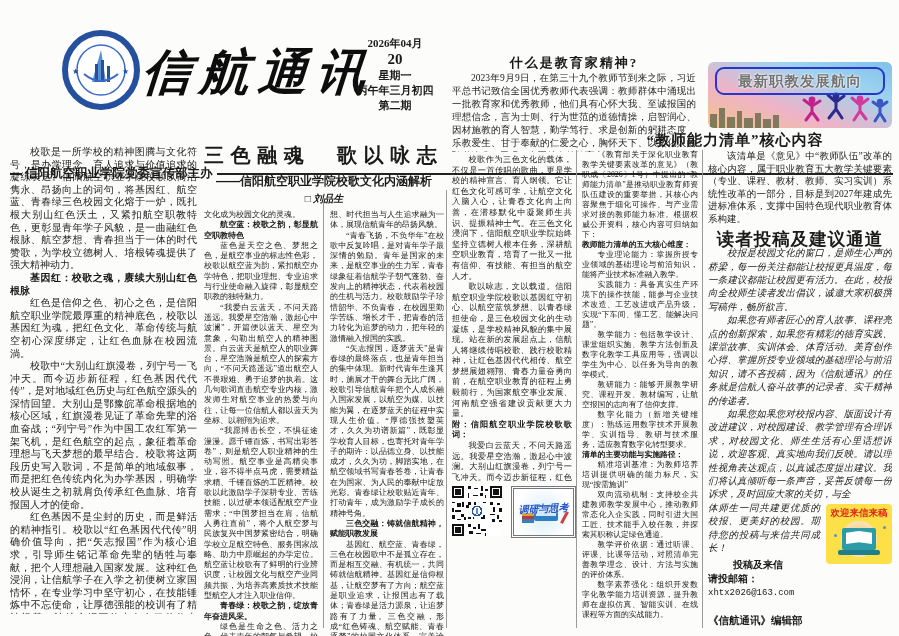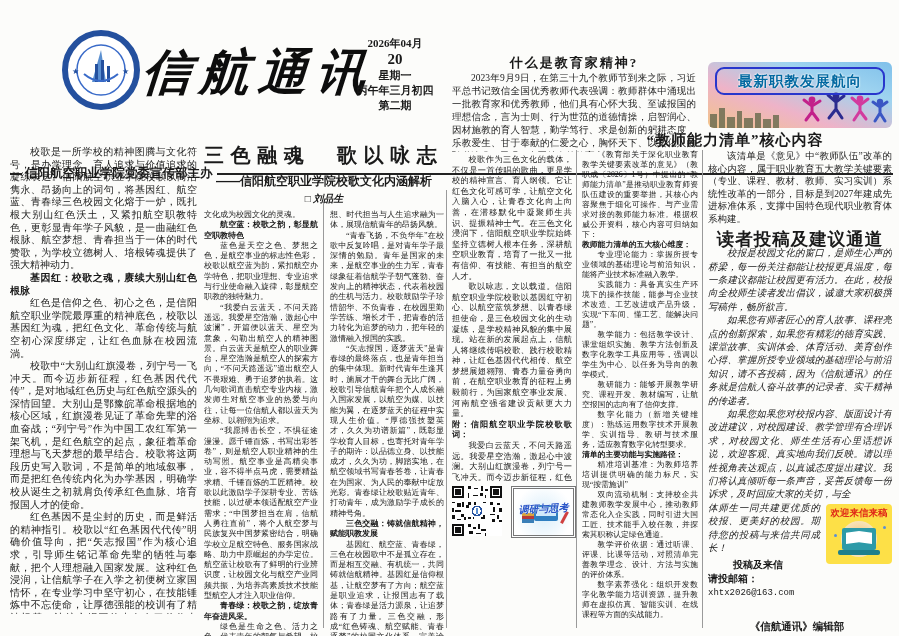--- a/index.html
+++ b/index.html
@@ -36,39 +36,39 @@
   .twocol .subcol p.cont{text-indent:0;}
   .twocol .subcol h4{margin:0;font-family:"Liberation Sans",sans-serif;font-weight:bold;text-indent:2em;font-size:8px;}
   
   .spirit{left:452px;top:56px;width:244px;height:96px;font-size:9.5px;line-height:13px;}
   .spirit h3{margin:0 0 3px;text-align:center;font-size:13px;font-weight:bold;letter-spacing:2px;}
   
   .banner{position:absolute;left:708px;top:62px;width:184px;height:66px;border-radius:6px;overflow:hidden;}
   .banner svg{position:absolute;left:0;top:0;}
   .banner-label{position:absolute;left:7px;top:5px;right:7px;height:24px;border:2px solid #2836cc;border-radius:9px;
     text-align:center;font-family:"Liberation Sans",sans-serif;font-weight:800;font-size:14.5px;line-height:24px;
-    color:#0369a1;text-shadow:0 0 2px #fff,0 0 2px #fff;letter-spacing:1px;}
+    color:#737373;text-shadow:0 0 2px #fff,0 0 2px #fff;letter-spacing:1px;}
   .check-head{position:absolute;left:578px;top:131px;width:314px;margin:0;text-align:center;
     font-size:15px;font-weight:bold;letter-spacing:1px;font-family:"Liberation Serif",serif;}
   
   .colD{left:452px;top:155px;width:120px;height:328px;font-size:8.2px;line-height:10.6px;}
   .colD h4{font-size:8.2px;}
   .colE{left:582px;top:150px;width:116px;height:482px;font-size:7.8px;line-height:10px;}
   .colE h4{font-size:7.8px;}
   .colF{left:708px;top:150px;width:184px;height:484px;font-size:9.5px;line-height:12.6px;}
   .colF .intro{margin:0;text-indent:2em;}
   .readers-head{margin:7px 0 2px;text-align:center;font-size:17.5px;font-weight:bold;letter-spacing:1px;}
   .salut{font-family:"Liberation Sans",sans-serif;font-weight:bold;font-size:10px;margin-bottom:2px;}
   .kai{font-style:italic;font-size:9.5px;line-height:13.4px;margin:0;text-indent:2em;}
   .kai.cont{text-indent:0;}
   .wrapblock{overflow:hidden;}
   .contact{font-family:"Liberation Sans",sans-serif;font-weight:bold;font-size:10px;line-height:14px;margin-top:2px;}
   .contact .c1{text-indent:2.5em;}
   .email{font-family:"Liberation Mono","DejaVu Sans Mono",monospace;font-size:9px;margin-top:1px;}
-  .sig{font-family:"Liberation Sans",sans-serif;font-weight:bold;font-size:10.5px;text-align:center;margin-top:21px;padding-right:6px;}
+  .sig{font-family:"Liberation Sans",sans-serif;font-weight:bold;font-size:10.5px;text-align:left;margin-top:15px;padding-right:6px;}
   
   .media-row{position:absolute;left:452px;top:486px;width:124px;display:flex;gap:9px;align-items:flex-start;}
   .qr{width:50px;height:50px;}
   .research{position:relative;width:62px;height:46px;border:3px double #777;background:
     radial-gradient(circle at 50% 55%, #d8edfa 0%, #ffffff 75%);}
   .research-label{position:absolute;left:0;right:0;top:13px;text-align:center;font-style:italic;font-weight:bold;
     font-size:10px;color:#2a56c8;letter-spacing:0px;text-shadow:0 0 1px #fff;transform:rotate(-3deg);}
   .monitor{position:absolute;left:20px;top:16px;width:24px;height:16px;background:#2f7fc1;border-radius:2px;}
   .monitor:after{content:"";position:absolute;left:2px;top:2px;right:2px;height:9px;background:#cfe9fa;}
   .books{position:absolute;left:8px;top:24px;width:12px;height:10px;

